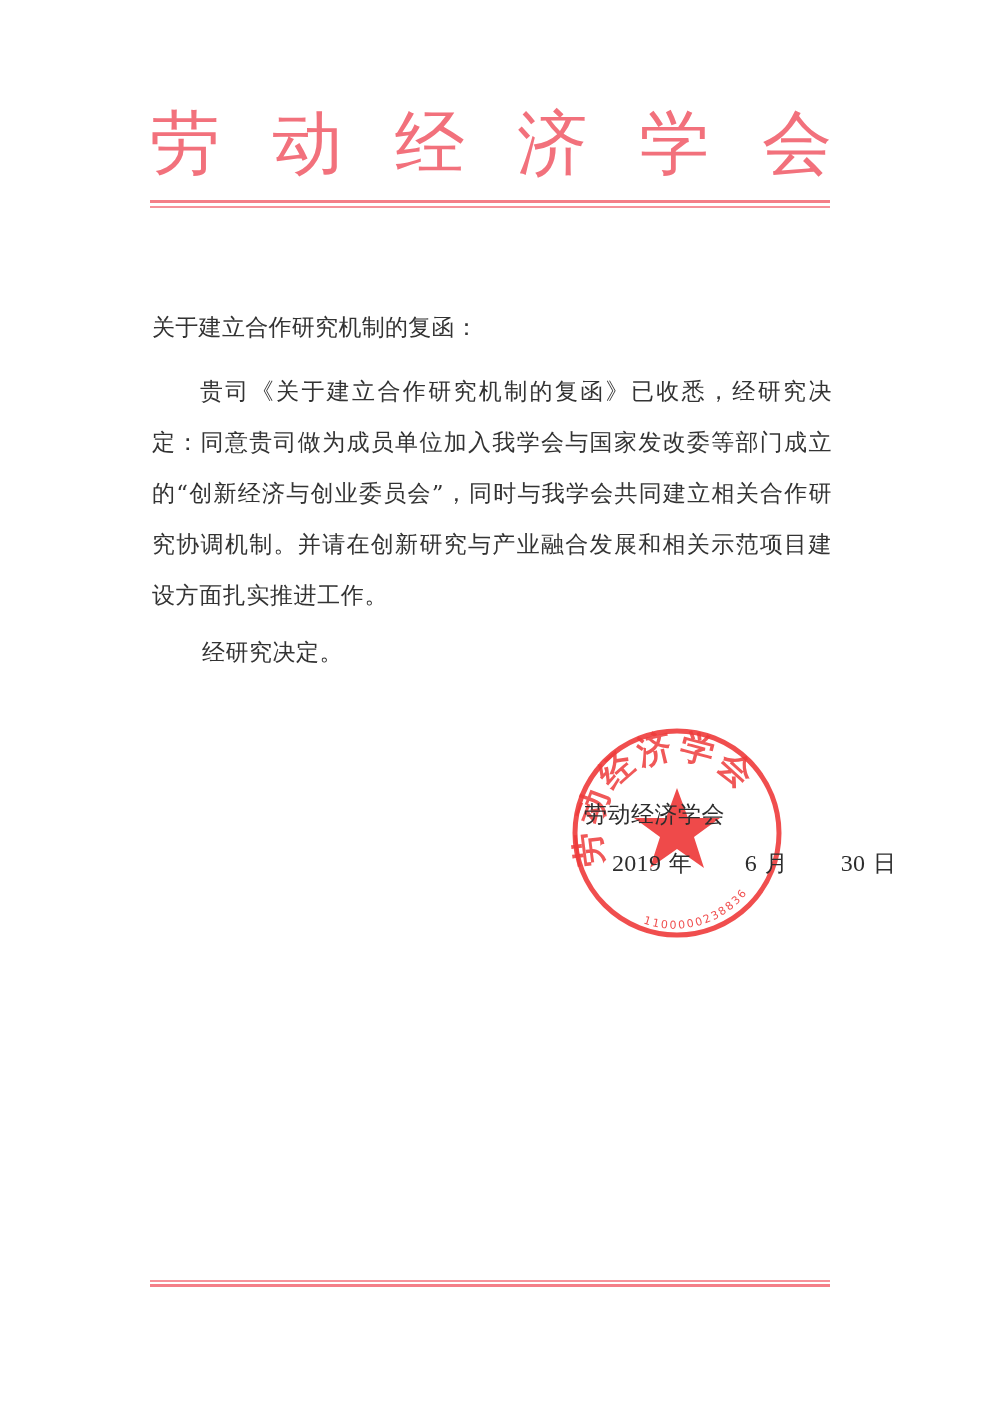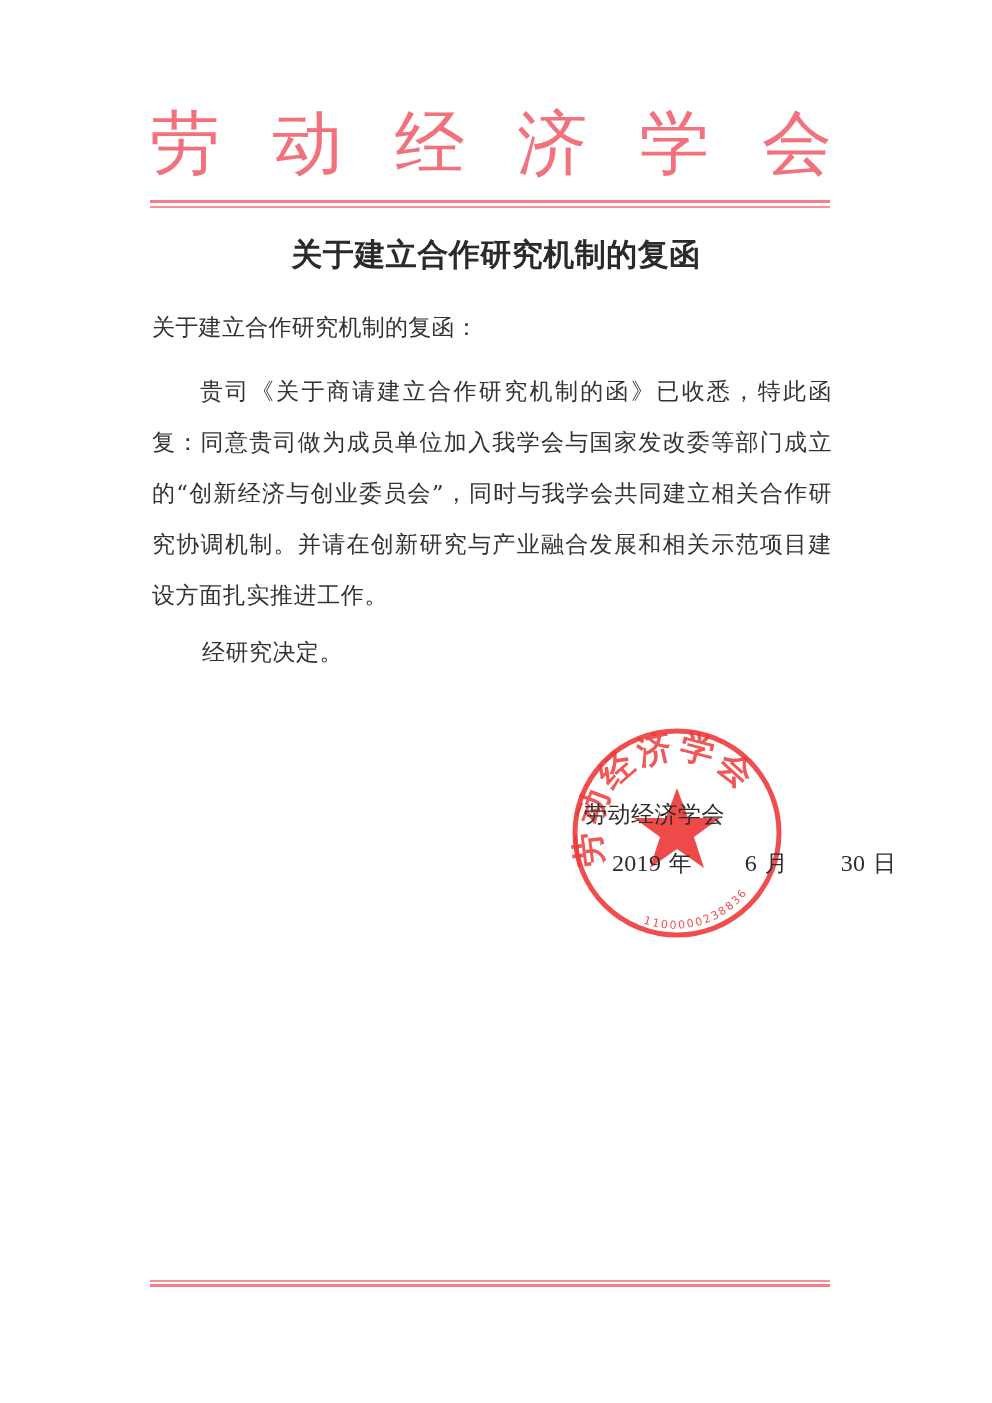--- a/index.html
+++ b/index.html
@@ -44,25 +44,24 @@
     <span>动</span>
     <span>经</span>
     <span>济</span>
     <span>学</span>
     <span>会</span>
   </div>
 
   <div class="rule thick" style="top:200px;"></div>
   <div class="rule thin" style="top:206px;"></div>
 
-  <div class="doc-title">关于建立合作研究机制的复函</div>
 
   <div class="recipient">关于建立合作研究机制的复函：</div>
 
-  <div class="body-text">贵司《关于商请建立合作研究机制的函》已收悉，特此函复：同意贵司做为成员单位加入我学会与国家发改委等部门成立的“创新经济与创业委员会”，同时与我学会共同建立相关合作研究协调机制。并请在创新研究与产业融合发展和相关示范项目建设方面扎实推进工作。</div>
+  <div class="body-text">贵司《关于建立合作研究机制的复函》已收悉，经研究决定：同意贵司做为成员单位加入我学会与国家发改委等部门成立的“创新经济与创业委员会”，同时与我学会共同建立相关合作研究协调机制。并请在创新研究与产业融合发展和相关示范项目建设方面扎实推进工作。</div>
 
   <div class="closing">经研究决定。</div>
 
   <svg class="seal" viewBox="0 0 214 214">
     <defs>
       <path id="sealArc" d="M 40 150 A 78 78 0 1 1 174 150"></path>
       <path id="serialArc" d="M 70 196 A 92 92 0 0 0 196 120"></path>
     </defs>
     <circle cx="107" cy="107" r="102" fill="none" stroke="#ee3b3b" stroke-width="5" opacity="0.9"></circle>
     <text font-family="DejaVu Serif, serif" font-size="34" font-weight="bold" fill="#ee3b3b" opacity="0.85" letter-spacing="4">

